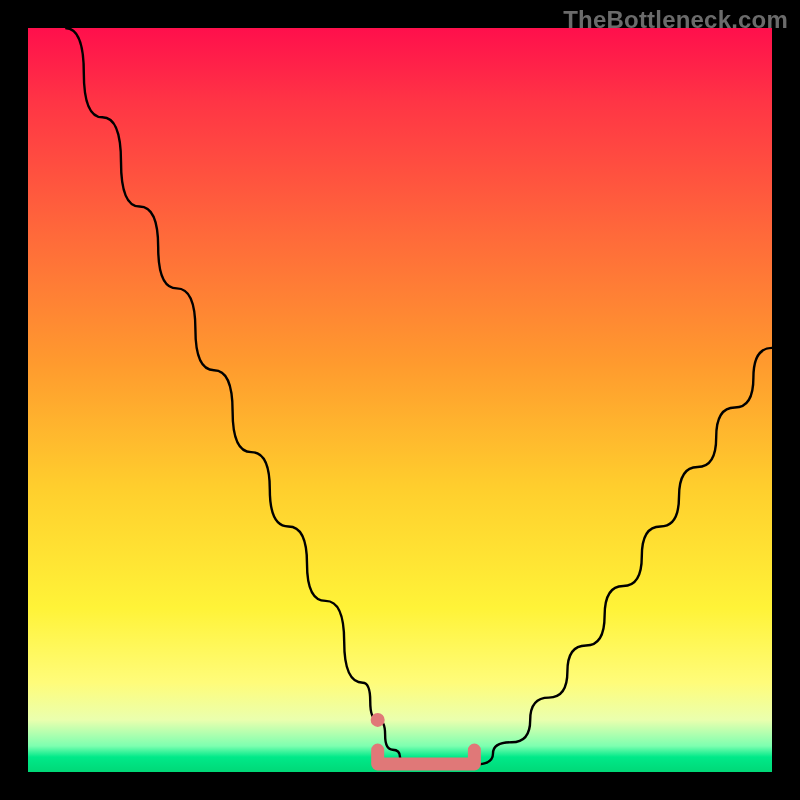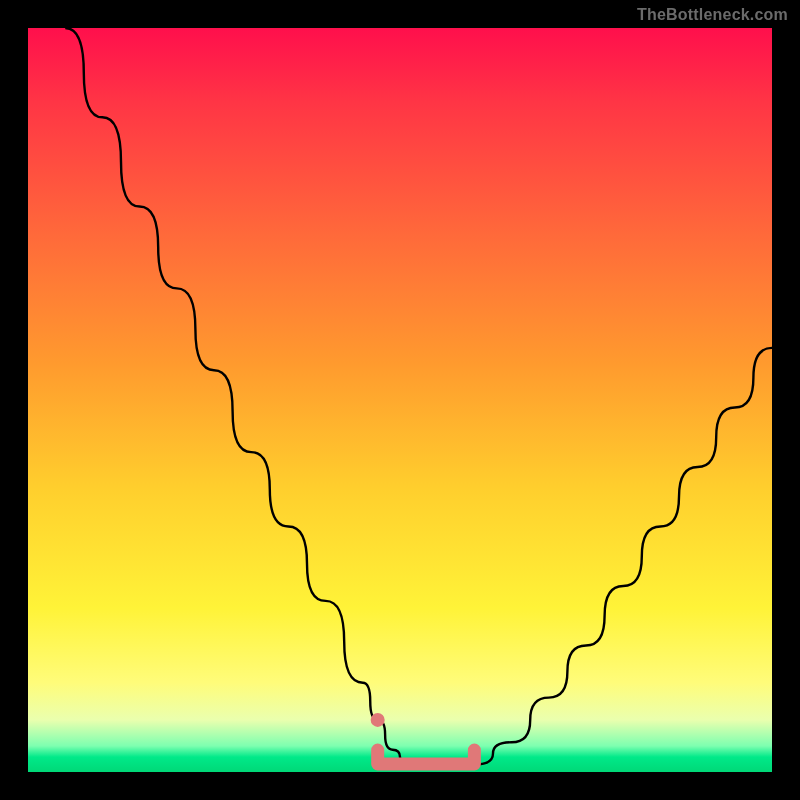--- a/index.html
+++ b/index.html
@@ -38,21 +38,21 @@
       #7dffb0 96.5%,
       #00e989 98%,
       #00d877 100%
     );
   }
   .watermark {
     position: absolute;
     top: 6px;
     right: 12px;
     font-family: Arial, Helvetica, sans-serif;
-    font-size: 16px;
+    font-size: 24px;
     font-weight: 600;
     color: #6b6b6b;
     letter-spacing: 0.2px;
   }
   svg.curve {
     position: absolute;
     left: 0;
     top: 0;
     width: 744px;
     height: 744px;

